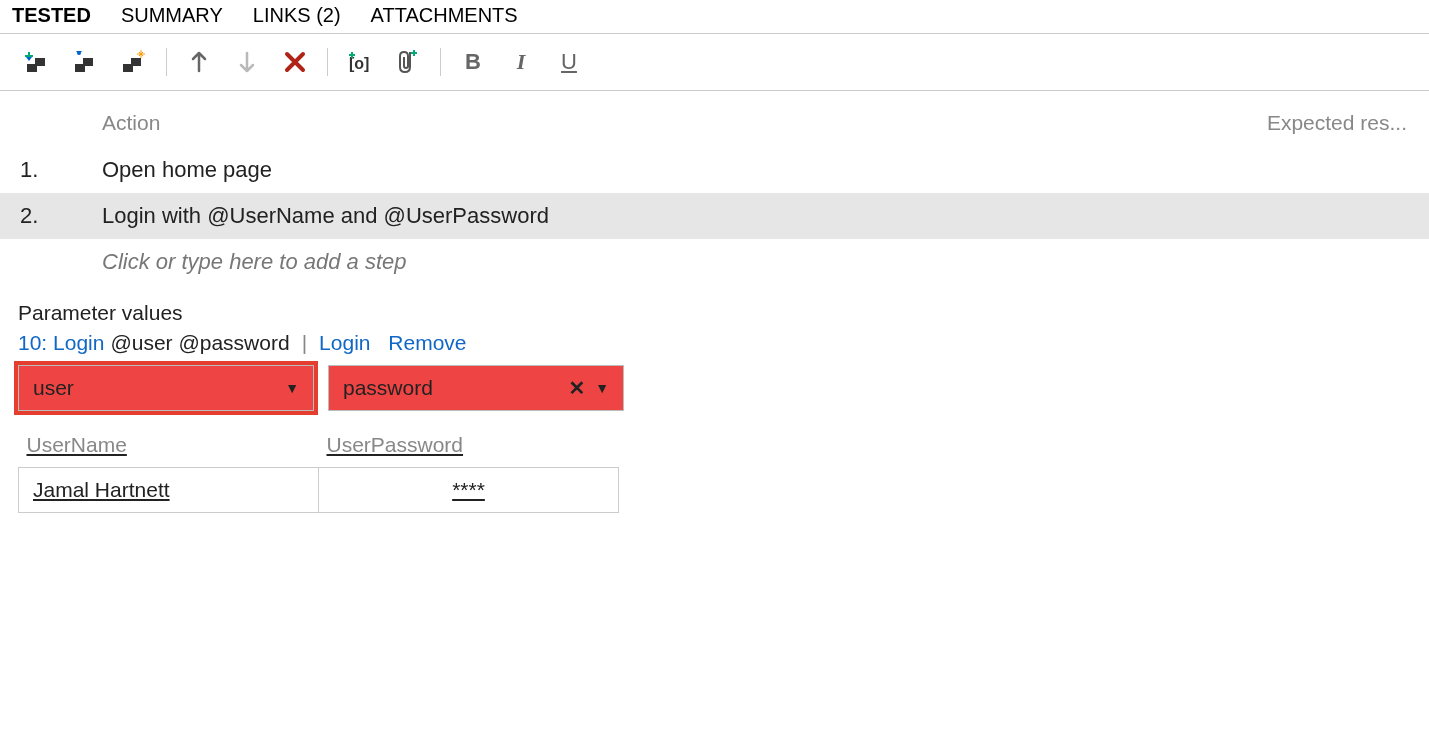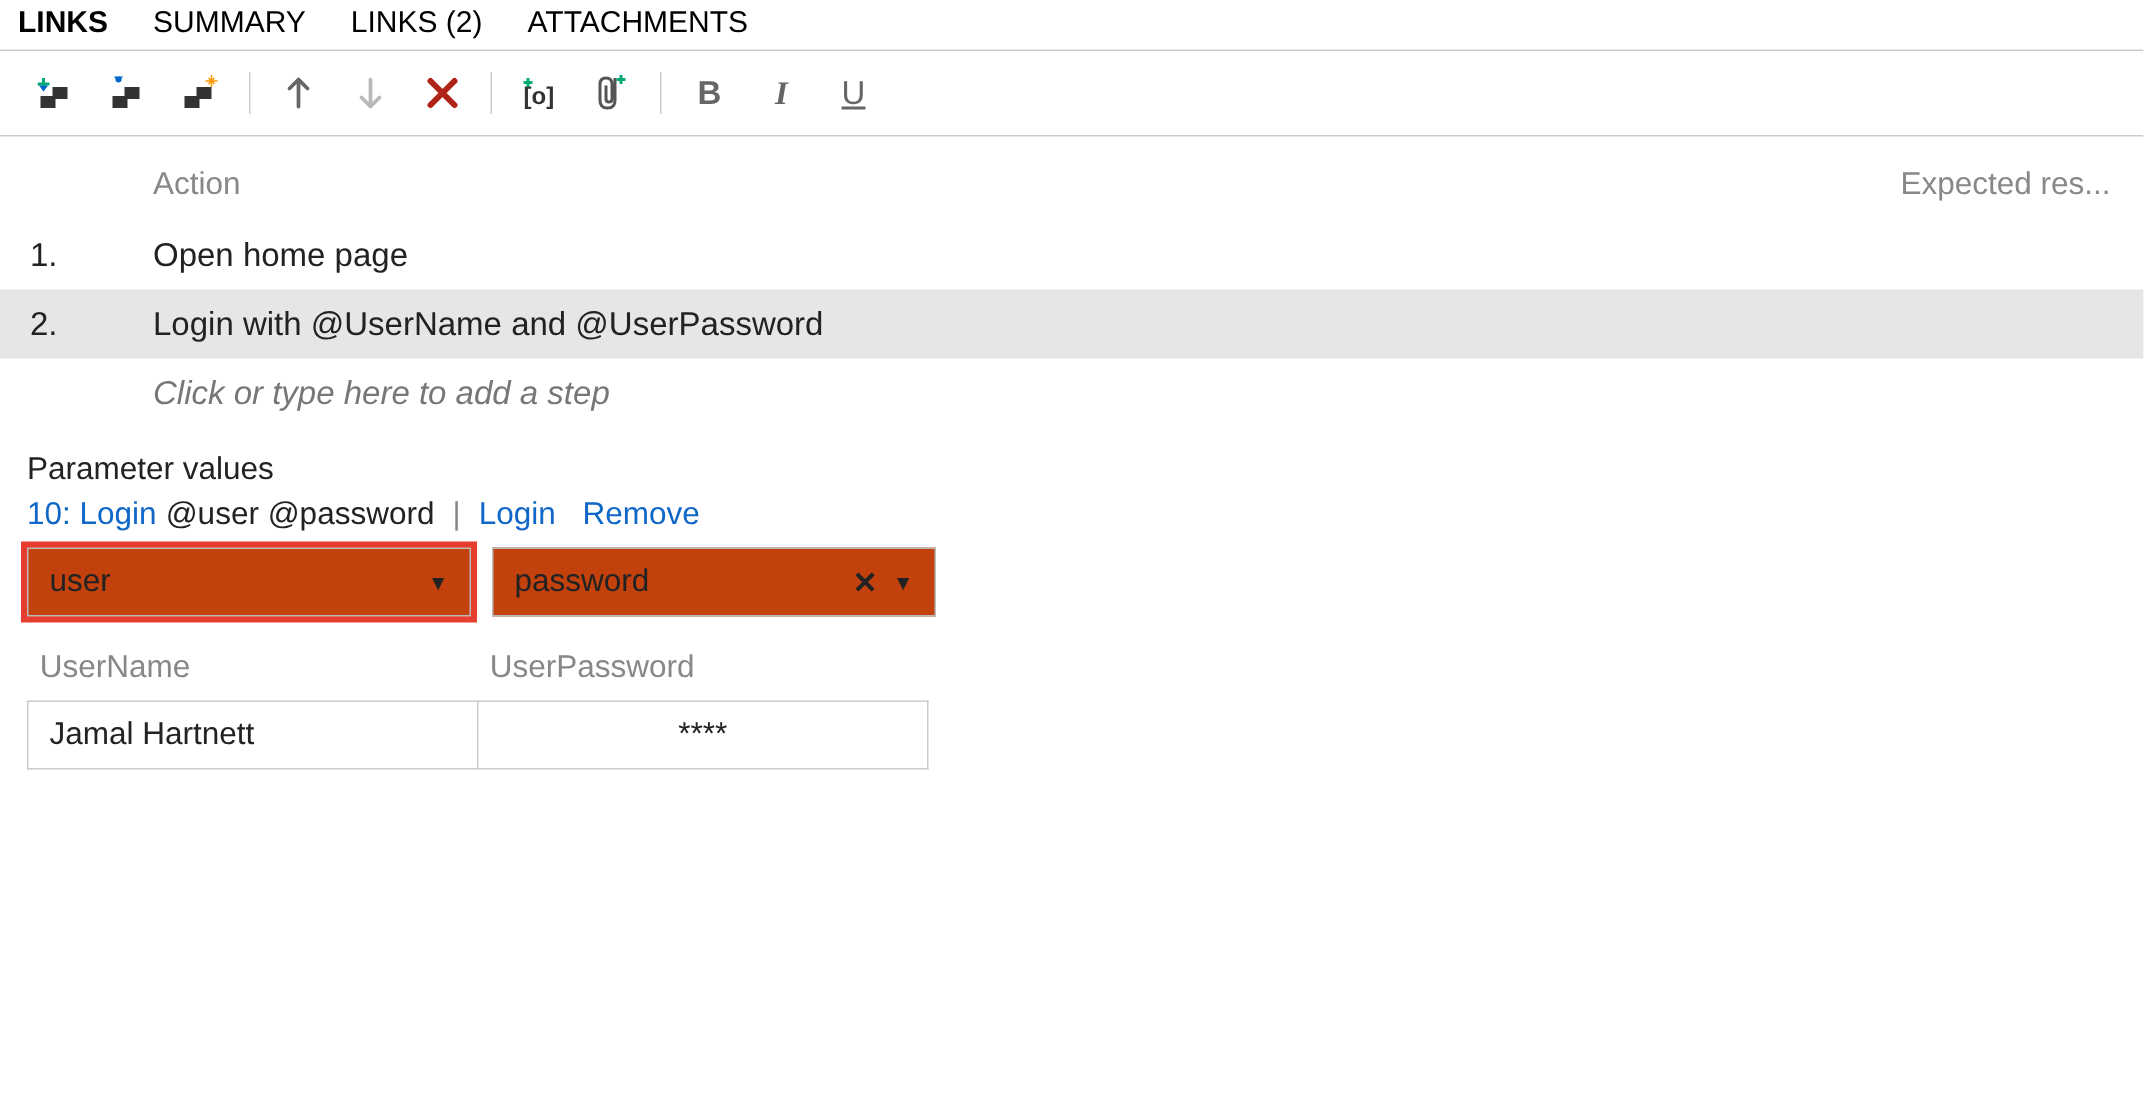--- a/index.html
+++ b/index.html
@@ -28,35 +28,35 @@
   .step-action { flex: 1; }
   .add-row { padding: 10px 12px 10px 102px; color: #777; font-style: italic; font-size: 22px; }
   
   .param-section { padding: 16px 18px 10px 18px; }
   .param-title { font-weight: 400; font-size: 21px; margin-bottom: 6px; }
   .param-line { display:flex; align-items:center; gap: 6px; font-size: 21px; margin-bottom: 10px; }
   .link { color: #1067c7; cursor: pointer; }
   .pipe { color: #888; margin: 0 6px; }
   
   .dd-row { display: flex; gap: 14px; align-items: center; margin-bottom: 14px; }
-  .dd { display: flex; align-items: center; justify-content: space-between; width: 296px; height: 46px; padding: 0 14px; border: 1px solid #bbb; background:#c2410c; cursor: pointer; font-size: 21px; }
+  .dd { display: flex; align-items: center; justify-content: space-between; width: 296px; height: 46px; padding: 0 14px; border: 1px solid #bbb; background:#ef4444; cursor: pointer; font-size: 21px; }
   .dd.highlight { outline: 4px solid #e53e2e; outline-offset: 0; }
   .dd .caret { font-size: 14px; }
   .dd .controls { display:flex; align-items:center; gap:10px;}
   .dd .xmark { font-weight:700; font-size:20px;}
   
-  .param-table { border-collapse: collapse; margin-top: 6px; }
+  .param-table { border-collapse: collapse; margin-top: 6px; text-decoration: underline; }
   .param-table th { text-align: left; font-weight: 400; color: #888; font-size: 21px; padding: 8px 16px 10px 8px; width: 300px; }
   .param-table td { border: 1px solid #ccc; padding: 10px 14px; font-size: 21px; width: 300px; }
 </style>
 </head>
 <body>
 
 <div class="tabs">
-  <div class="tab active">LINKS</div>
+  <div class="tab active">TESTED</div>
   <div class="tab">SUMMARY</div>
   <div class="tab">LINKS (2)</div>
   <div class="tab">ATTACHMENTS</div>
 </div>
 
 <div class="toolbar">
   <div class="tool-btn">
     <svg width="26" height="24">
         <rect x="2" y="14" width="10" height="8" fill="#333"></rect>
         <rect x="10" y="8" width="10" height="8" fill="#333"></rect>

